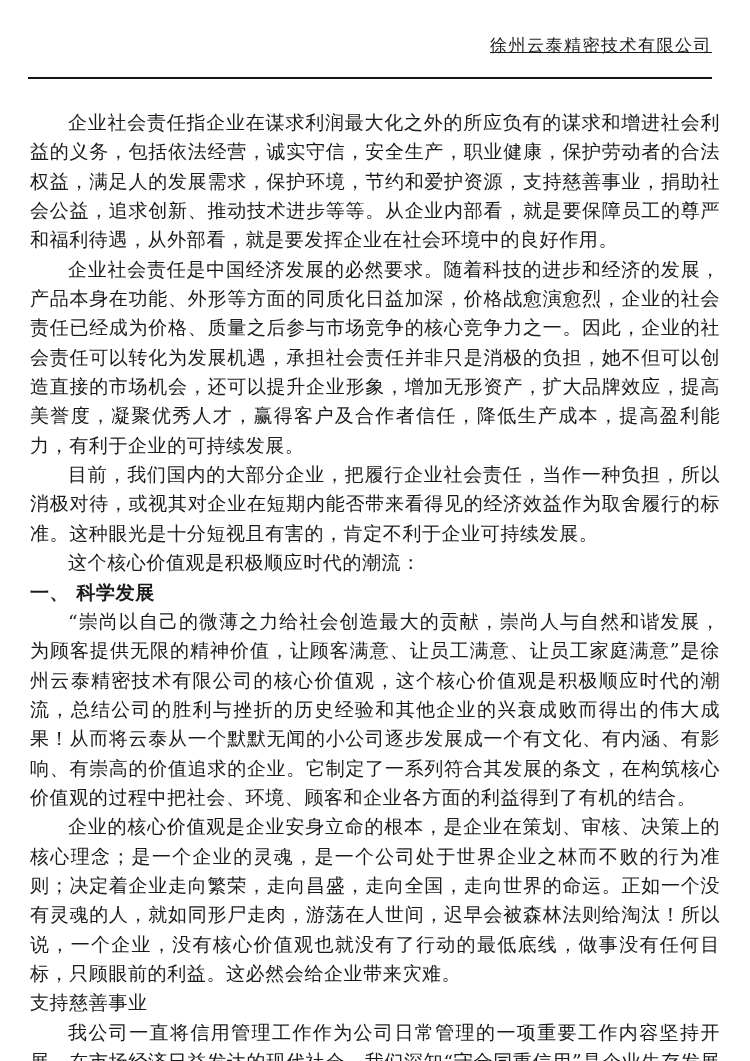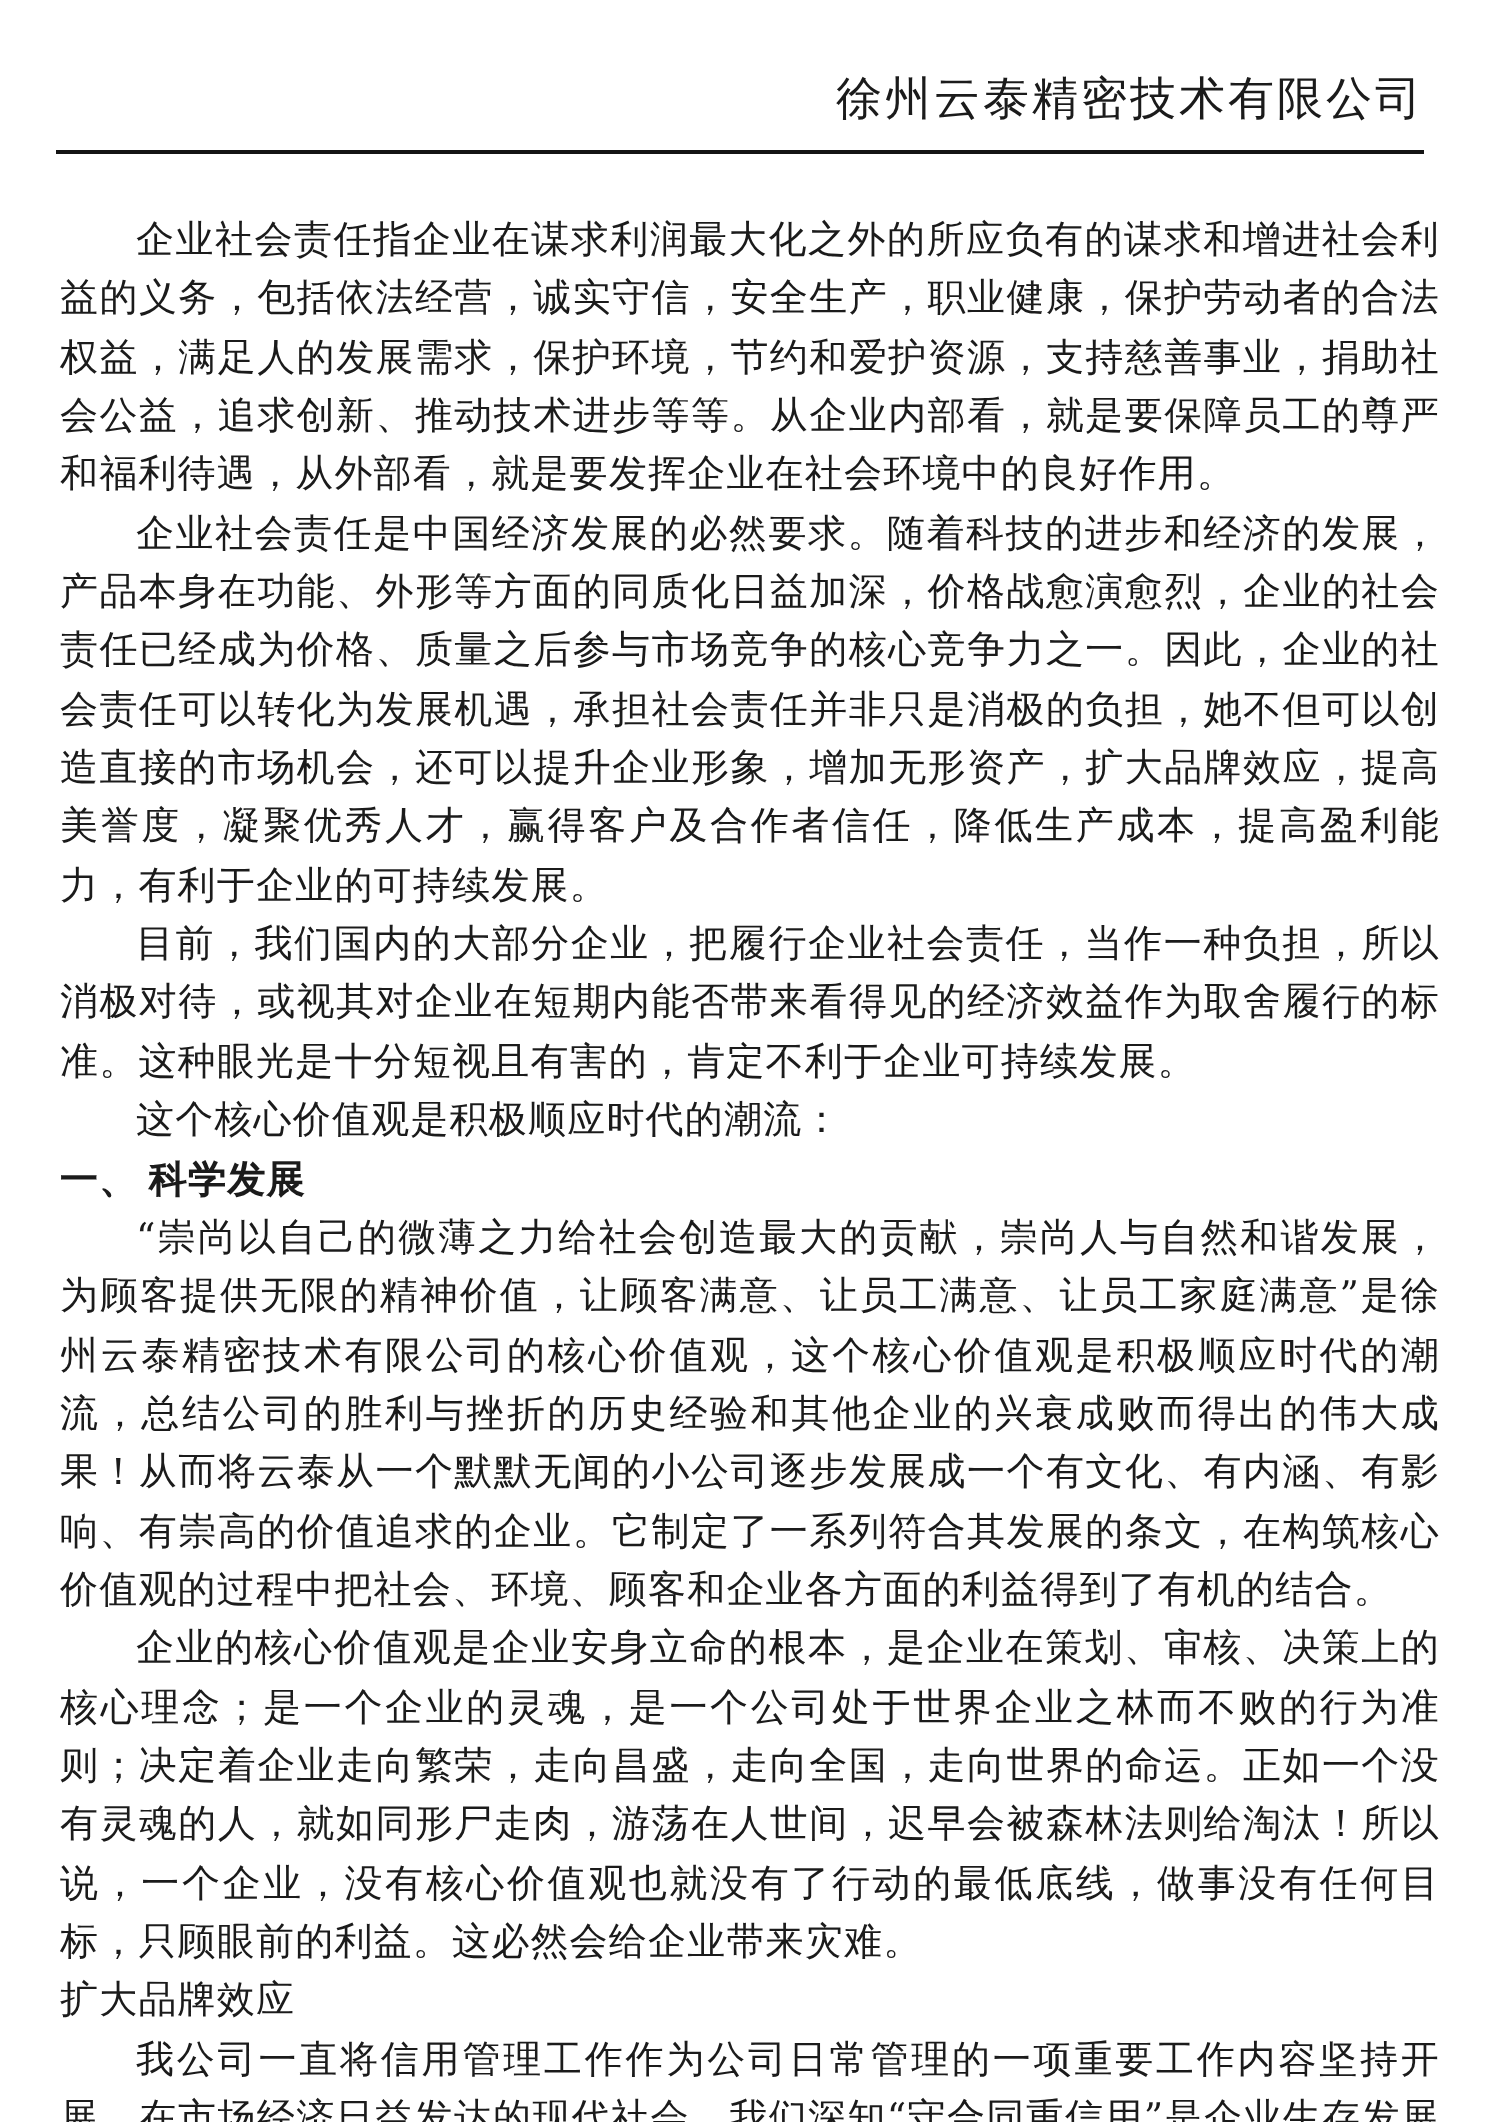--- a/index.html
+++ b/index.html
@@ -16,23 +16,24 @@
   }
   .page {
     position: relative;
     width: 750px;
     height: 1061px;
     background: #ffffff;
   }
   .header {
     margin: 34px 38px 0 28px;
     text-align: right;
-    font-size: 23px;
+    font-size: 17px;
     letter-spacing: 1.5px;
-    padding-bottom: 10px;
+    padding-bottom: 20px;
+    text-decoration: underline;
   }
   .header-rule {
     margin: 0 38px 0 28px;
     border-top: 2px solid #141414;
     height: 0;
   }
   .doc {
     margin: 29px 30px 0 30px;
     font-size: 19px;
     line-height: 29.35px;
@@ -40,21 +41,20 @@
     letter-spacing: 0.6px;
   }
   .para {
     margin: 0;
     text-indent: 2em;
   }
   .heading {
     margin: 0;
     font-weight: bold;
     text-indent: 0;
-    font-family: Liberation Serif, serif;
   }
   .subheading {
     margin: 0;
     text-indent: 0;
   }
 </style>
 </head>
 <body>
 
 <div class="page">
@@ -66,17 +66,17 @@
   <div class="header-rule"></div>
 
   <div class="doc">
     <p class="para">企业社会责任指企业在谋求利润最大化之外的所应负有的谋求和增进社会利益的义务，包括依法经营，诚实守信，安全生产，职业健康，保护劳动者的合法权益，满足人的发展需求，保护环境，节约和爱护资源，支持慈善事业，捐助社会公益，追求创新、推动技术进步等等。从企业内部看，就是要保障员工的尊严和福利待遇，从外部看，就是要发挥企业在社会环境中的良好作用。</p>
     <p class="para">企业社会责任是中国经济发展的必然要求。随着科技的进步和经济的发展，产品本身在功能、外形等方面的同质化日益加深，价格战愈演愈烈，企业的社会责任已经成为价格、质量之后参与市场竞争的核心竞争力之一。因此，企业的社会责任可以转化为发展机遇，承担社会责任并非只是消极的负担，她不但可以创造直接的市场机会，还可以提升企业形象，增加无形资产，扩大品牌效应，提高美誉度，凝聚优秀人才，赢得客户及合作者信任，降低生产成本，提高盈利能力，有利于企业的可持续发展。</p>
     <p class="para">目前，我们国内的大部分企业，把履行企业社会责任，当作一种负担，所以消极对待，或视其对企业在短期内能否带来看得见的经济效益作为取舍履行的标准。这种眼光是十分短视且有害的，肯定不利于企业可持续发展。</p>
     <p class="para">这个核心价值观是积极顺应时代的潮流：</p>
     <p class="heading">一、 科学发展</p>
     <p class="para">“崇尚以自己的微薄之力给社会创造最大的贡献，崇尚人与自然和谐发展，为顾客提供无限的精神价值，让顾客满意、让员工满意、让员工家庭满意”是徐州云泰精密技术有限公司的核心价值观，这个核心价值观是积极顺应时代的潮流，总结公司的胜利与挫折的历史经验和其他企业的兴衰成败而得出的伟大成果！从而将云泰从一个默默无闻的小公司逐步发展成一个有文化、有内涵、有影响、有崇高的价值追求的企业。它制定了一系列符合其发展的条文，在构筑核心价值观的过程中把社会、环境、顾客和企业各方面的利益得到了有机的结合。</p>
     <p class="para">企业的核心价值观是企业安身立命的根本，是企业在策划、审核、决策上的核心理念；是一个企业的灵魂，是一个公司处于世界企业之林而不败的行为准则；决定着企业走向繁荣，走向昌盛，走向全国，走向世界的命运。正如一个没有灵魂的人，就如同形尸走肉，游荡在人世间，迟早会被森林法则给淘汰！所以说，一个企业，没有核心价值观也就没有了行动的最低底线，做事没有任何目标，只顾眼前的利益。这必然会给企业带来灾难。</p>
-    <p class="subheading">扩大品牌效应</p>
+    <p class="subheading">支持慈善事业</p>
     <p class="para">我公司一直将信用管理工作作为公司日常管理的一项重要工作内容坚持开展，在市场经济日益发达的现代社会，我们深知“守合同重信用”是企业生存发展之本，企业的</p>
   </div>
 
 </div>
 
 </body></html>

